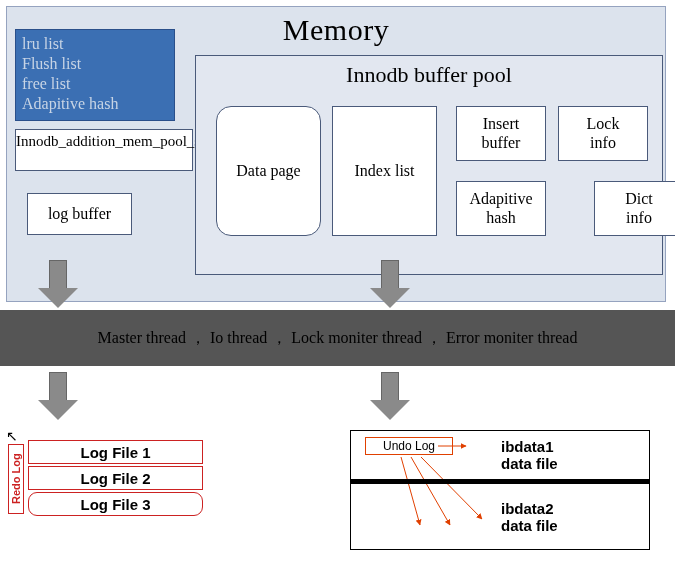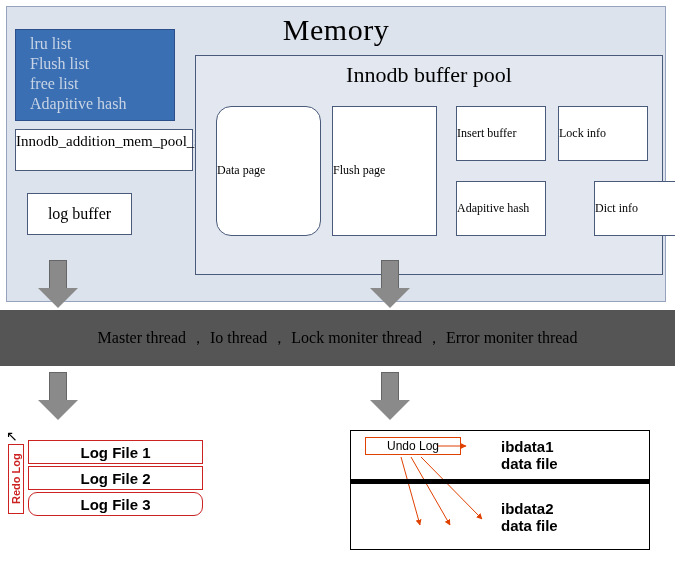--- a/index.html
+++ b/index.html
@@ -44,21 +44,21 @@
     text-align: center;
     font-size: 30px;
     letter-spacing: .5px;
   }
   .blue-box {
     position: absolute;
     left: 8px; top: 22px;
     width: 160px; height: 92px;
     background: var(--blue-box);
     border: 1px solid #2a4f8a;
-    padding: 4px 14px;
+    padding: 4px 6px;
     color: var(--blue-box-text);
     font-size: 16px;
     line-height: 1.25;
   }
   .mempool-box {
     position: absolute;
     left: 8px; top: 122px;
     width: 178px; height: 42px;
     background: var(--cell-fill);
     border: 1px solid var(--mem-stroke);
@@ -88,24 +88,24 @@
   .pool-title {
     position: absolute;
     left: 0; top: 6px; width: 100%;
     text-align: center;
     font-size: 22px;
   }
   .cell {
     position: absolute;
     background: var(--cell-fill);
     border: 1px solid var(--mem-stroke);
-    display:flex; align-items:center; justify-content:flex-start;
+    display:flex; align-items:center; justify-content:center;
     text-align:center;
-    font-size: 12px;
-    padding: 2px 0;
+    font-size: 16px;
+    padding: 2px 16px;
     line-height: 1.15;
   }
   .cell.big { top: 50px; height: 130px; }
   .datapage { left: 20px;  width: 105px; border-radius: 15px; }
   .indexpage{ left: 136px; width: 105px; }
 
   .cell.small { height: 55px; width: 90px; }
   .insertb { left: 260px; top: 50px;  }
   .lockinfo{ left: 362px; top: 50px;  }
   .adhash  { left: 260px; top: 125px; }
@@ -201,21 +201,21 @@
     position: absolute;
     font: bold 15px Arial, sans-serif;
     line-height: 1.1;
     text-align: left;
   }
   .ibd-label.l1 { left: 150px; top: 8px; width: 120px; }
   .ibd-label.l2 { left: 150px; top: 70px; width: 120px; }
   .undobox {
     position: absolute;
     left: 14px; top: 6px;
-    width: 96px; height: 18px;
+    width: 88px; height: 18px;
     border: 1px solid var(--undolog);
     color: #000;
     font: 12px Arial, sans-serif;
     display:flex; align-items:center; justify-content:center;
     background:#fff;
   }
   .undo-svg {
     position: absolute;
     left: 5px; top: 2px;
     width: 170px; height: 116px;
@@ -245,21 +245,21 @@
       <span>log buffer</span>
     </div>
 
     <div class="pool">
       <div class="pool-title">Innodb buffer pool</div>
 
       <div class="cell big datapage">
           <span>Data page</span>
         </div>
       <div class="cell big indexpage">
-          <span>Flush page</span>
+          <span>Index list</span>
         </div>
 
       <div class="cell small insertb">
           <span>Insert buffer</span>
         </div>
       <div class="cell small lockinfo">
           <span>Lock info</span>
         </div>
       <div class="cell small adhash">
           <span>Adapitive hash</span>

